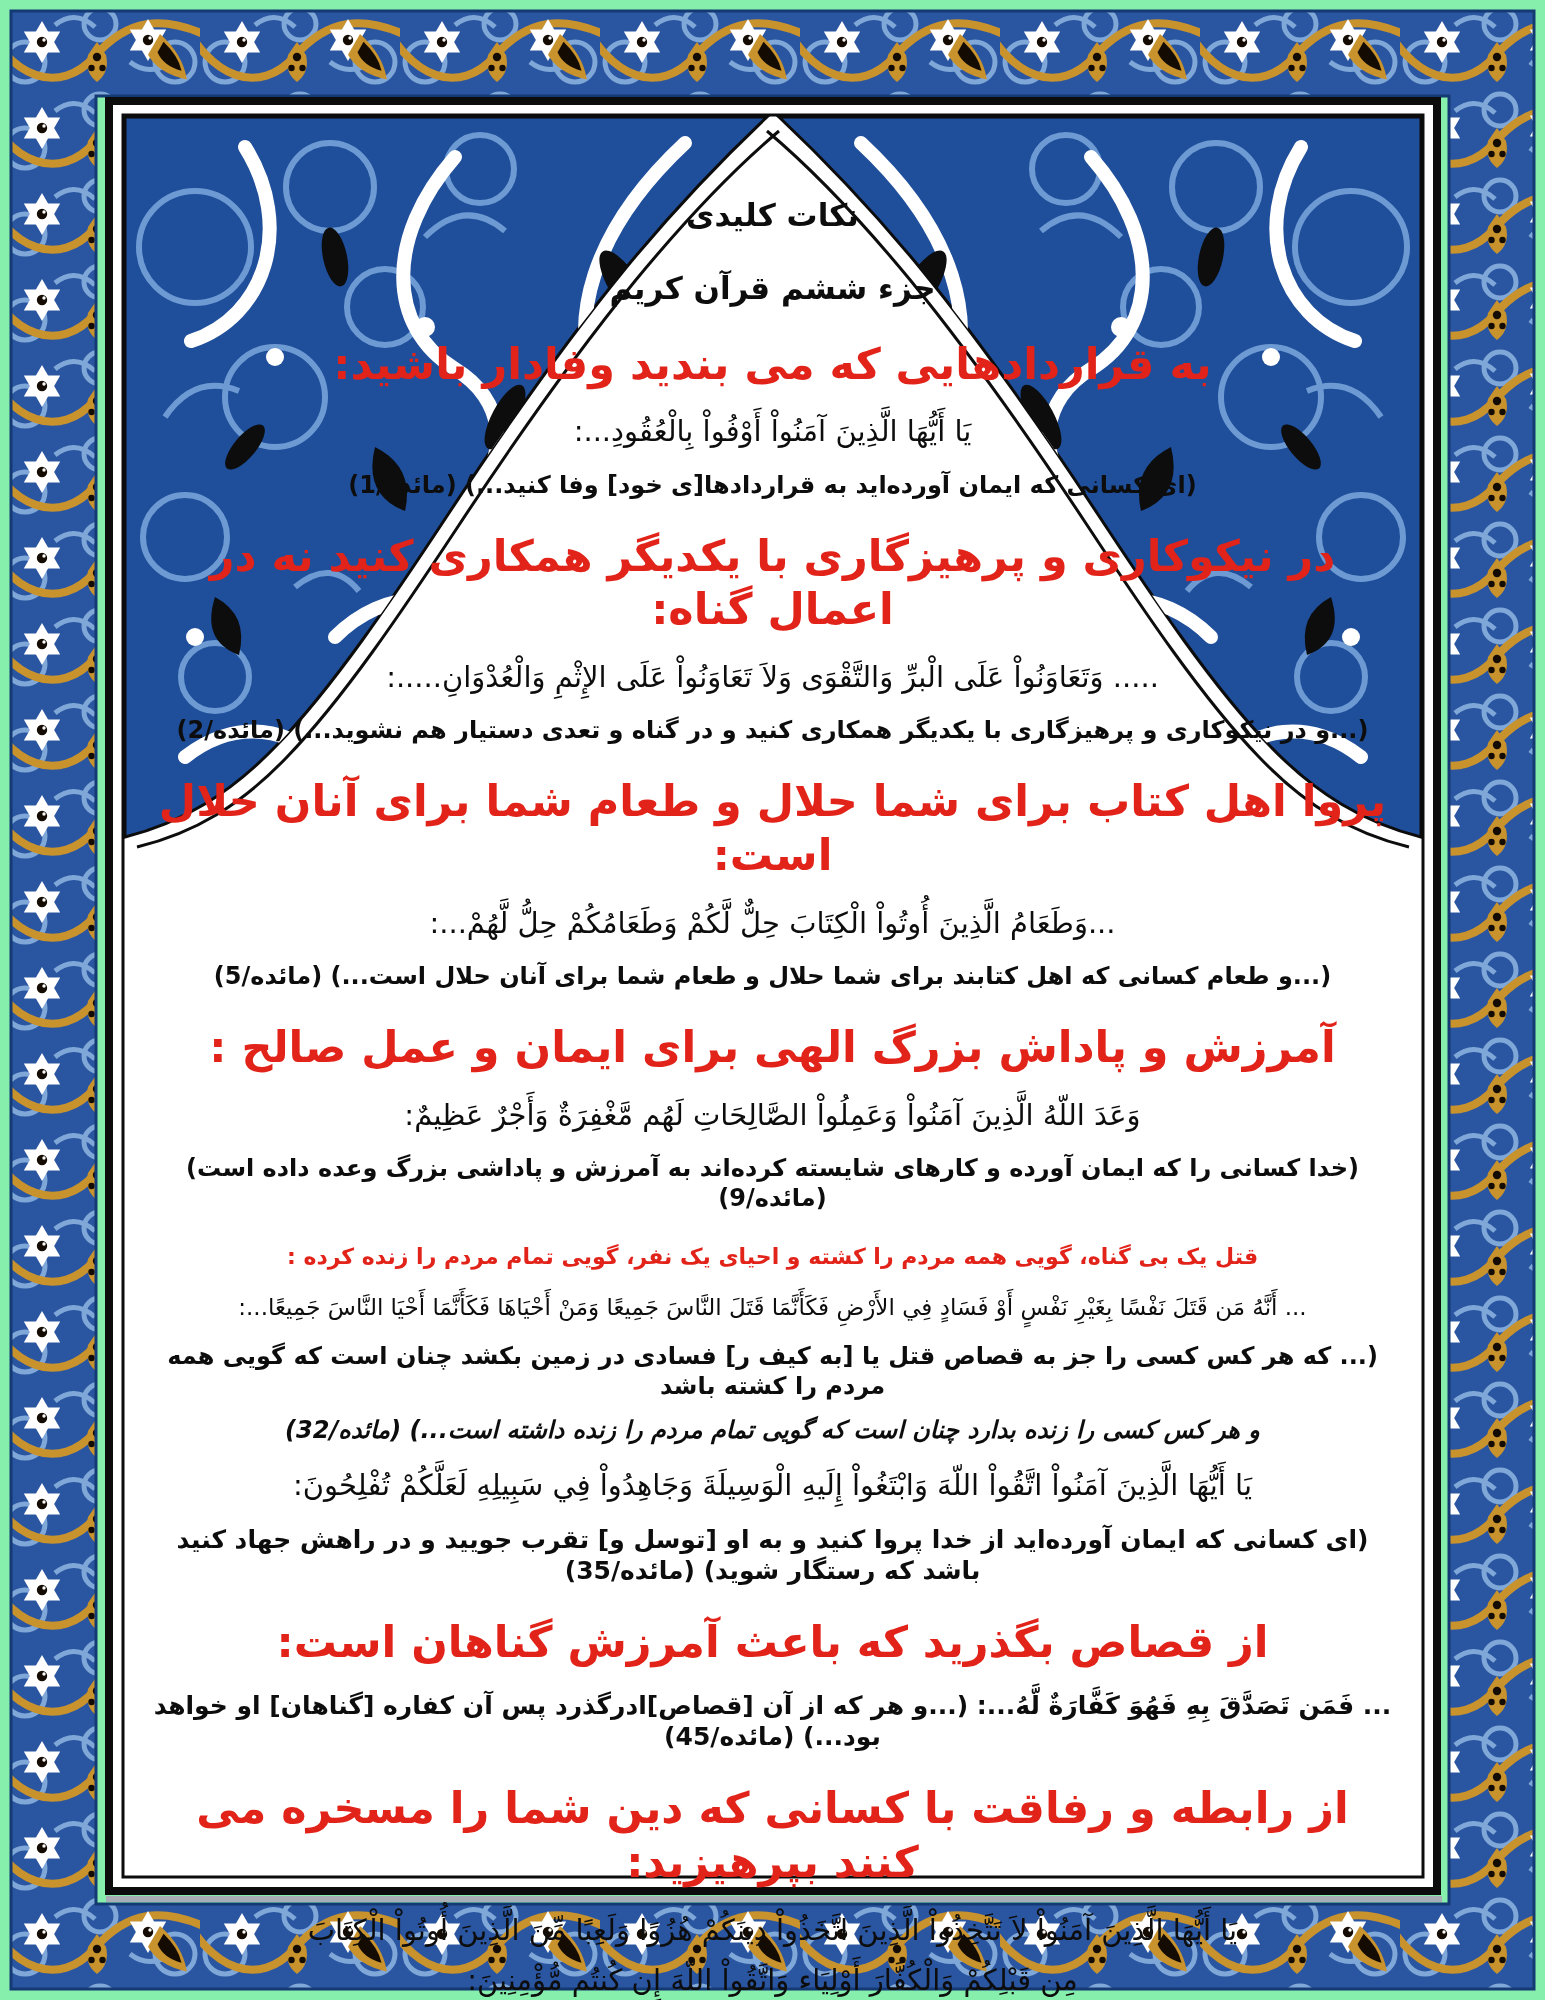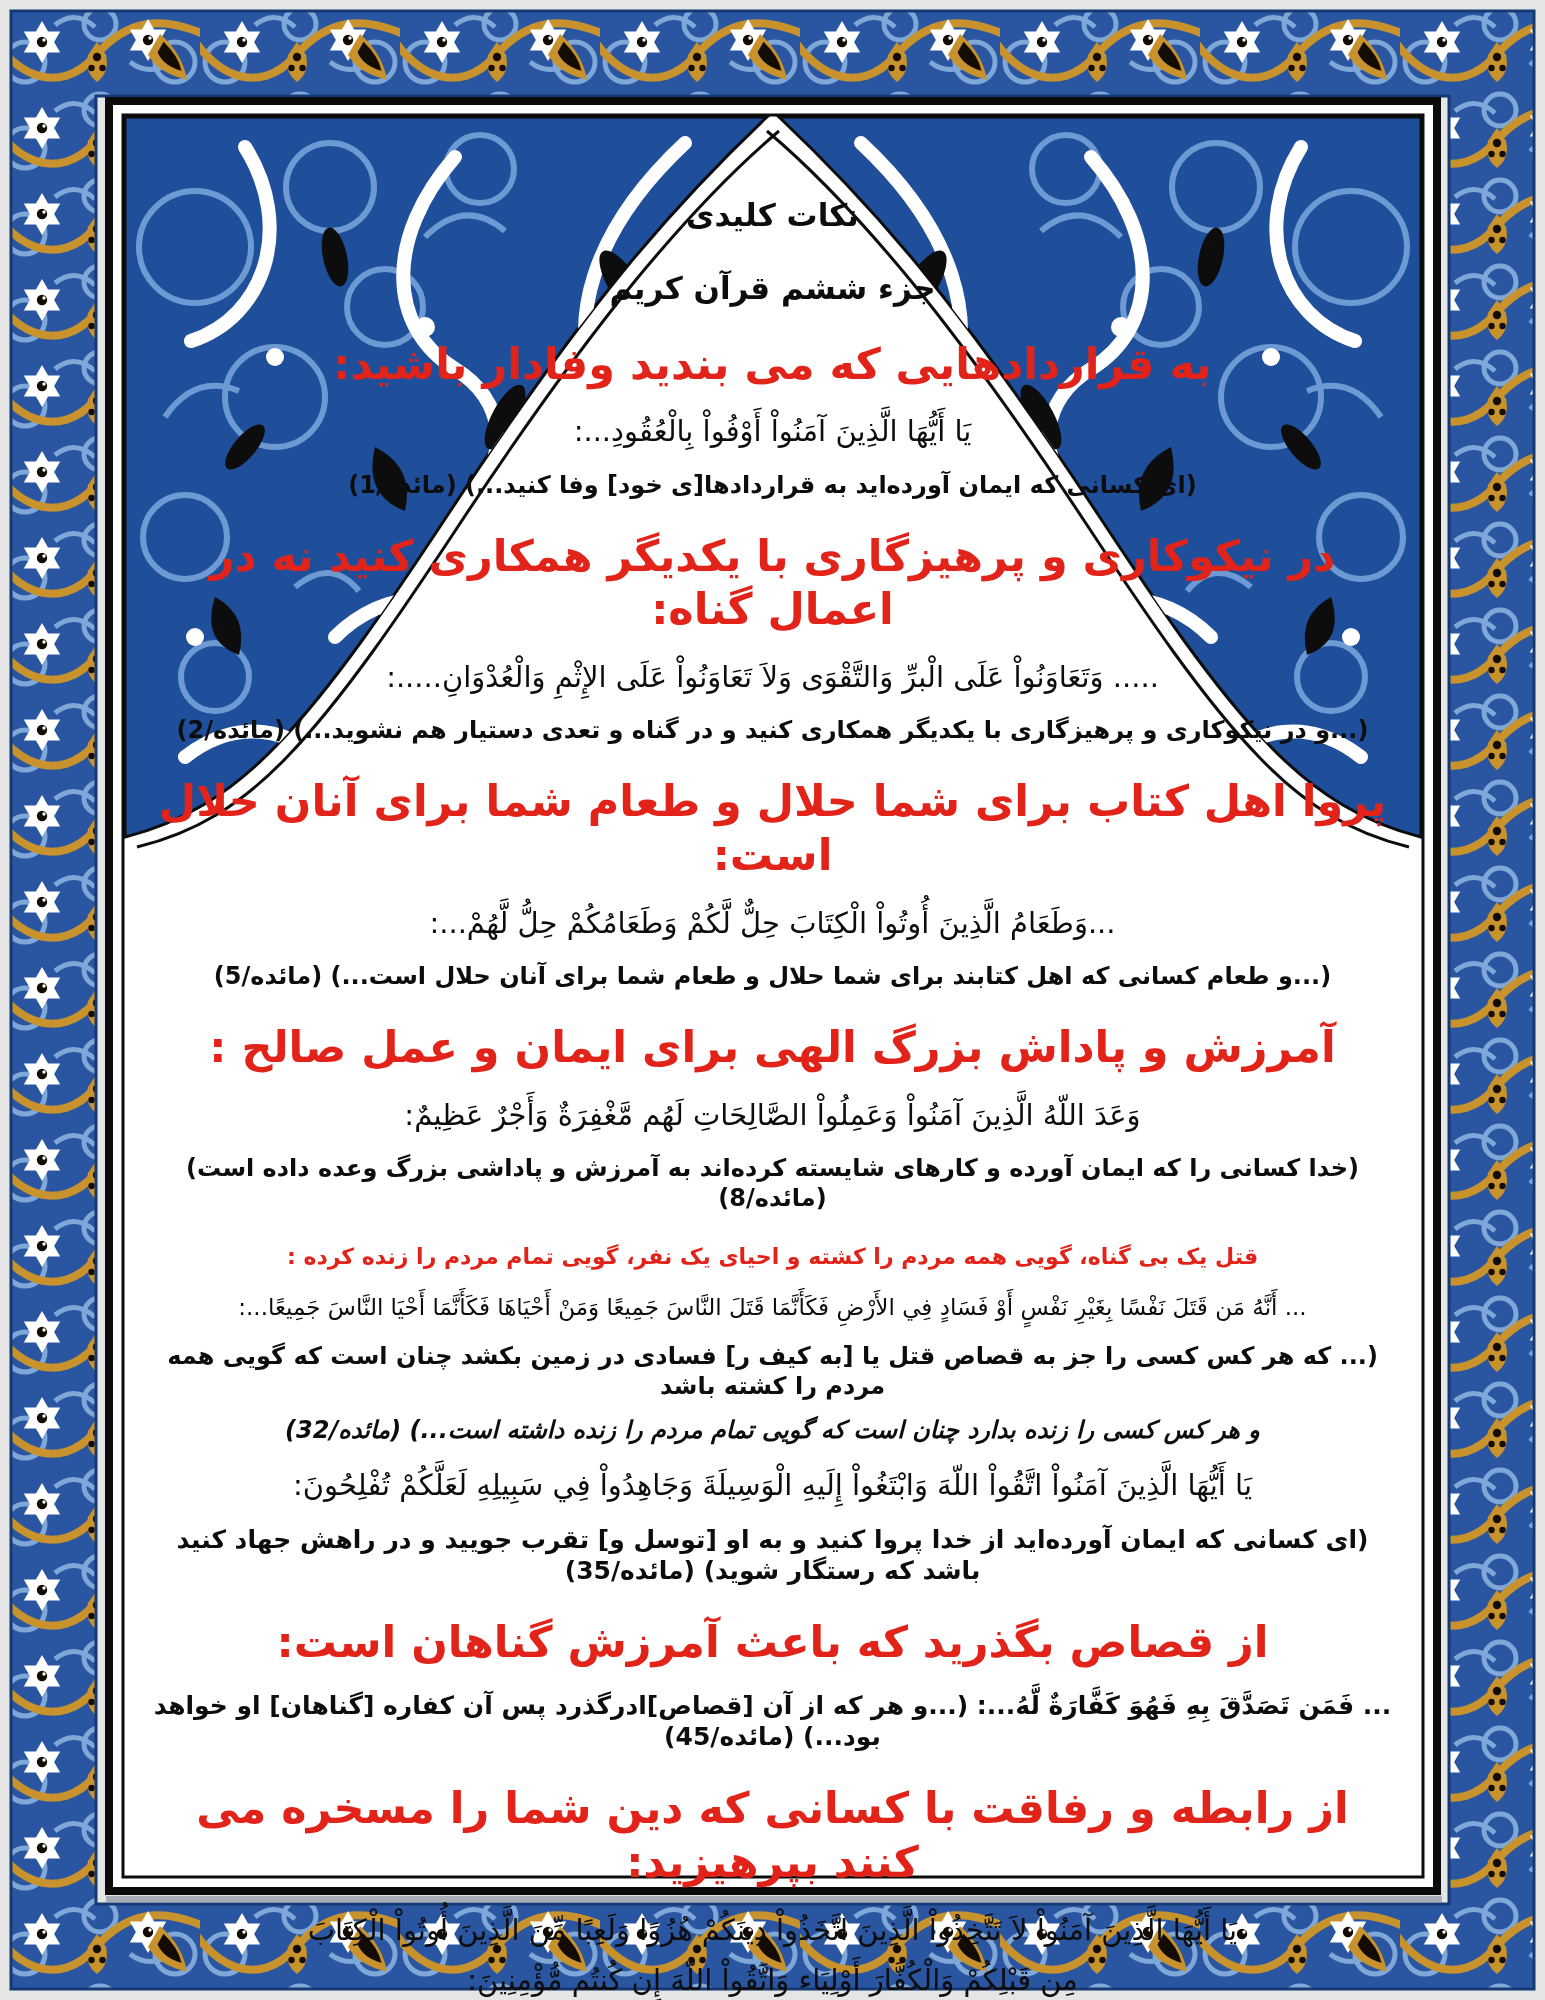--- a/index.html
+++ b/index.html
@@ -1,17 +1,17 @@
 <!DOCTYPE html>
 <html lang="fa" dir="rtl"><head>
 <meta charset="utf-8">
 <style>
   html,body{margin:0;padding:0;background:#ffffff;}
   #stage{
-    position:relative;width:1545px;height:2000px;background:#e5e5e5;
+    position:relative;width:1545px;height:2000px;background:#86efac;
     font-family:"DejaVu Sans","Liberation Sans",sans-serif;overflow:hidden;margin-left:22px;
   }
   #bg{position:absolute;left:0;top:0;}
   .content{
     position:absolute;left:150px;right:150px;top:196px;
     direction:rtl;text-align:center;color:#0d0d0d;line-height:1.25;
   }
   .t-title{font-size:31px;font-weight:700;}
   .t-sub{font-size:31px;font-weight:700;margin-top:34px;}
   .h{font-size:43px;font-weight:700;color:#e2231a;margin-top:30px;}
@@ -185,21 +185,21 @@
 
     <div>
       <div class="h">پروا اهل کتاب برای شما حلال و طعام شما برای آنان حلال است:</div>
       <div class="v">...وَطَعَامُ الَّذِينَ أُوتُواْ الْكِتَابَ حِلٌّ لَّكُمْ وَطَعَامُكُمْ حِلُّ لَّهُمْ...:</div>
       <div class="t">(...و طعام کسانی که اهل کتابند برای شما حلال و طعام شما برای آنان حلال است...) (مائده/5)</div>
     </div>
 
     <div>
       <div class="h">آمرزش و پاداش بزرگ الهی برای ایمان و عمل صالح :</div>
       <div class="v">وَعَدَ اللّهُ الَّذِينَ آمَنُواْ وَعَمِلُواْ الصَّالِحَاتِ لَهُم مَّغْفِرَةٌ وَأَجْرٌ عَظِيمٌ:</div>
-      <div class="t">(خدا کسانی را که ایمان آورده و کارهای شایسته کرده‌اند به آمرزش و پاداشی بزرگ وعده داده است) (مائده/8)</div>
+      <div class="t">(خدا کسانی را که ایمان آورده و کارهای شایسته کرده‌اند به آمرزش و پاداشی بزرگ وعده داده است) (مائده/9)</div>
     </div>
 
     <div>
       <div class="h long">قتل یک بی گناه، گویی همه مردم را کشته و  احیای یک نفر، گویی تمام مردم را زنده کرده :</div>
       <div class="v long">... أَنَّهُ مَن قَتَلَ نَفْسًا بِغَيْرِ نَفْسٍ أَوْ فَسَادٍ فِي الأَرْضِ فَكَأَنَّمَا قَتَلَ النَّاسَ جَمِيعًا وَمَنْ أَحْيَاهَا فَكَأَنَّمَا أَحْيَا النَّاسَ جَمِيعًا...:</div>
       <div class="t">(... که هر کس کسی را جز به قصاص قتل یا [به کیف ر] فسادی در زمین بکشد چنان است که گویی همه مردم را کشته باشد</div>
       <div class="t t2">و هر کس کسی را زنده بدارد چنان است که گویی تمام مردم را زنده داشته است...) (مائده/32)</div>
     </div>
 
     <div>

